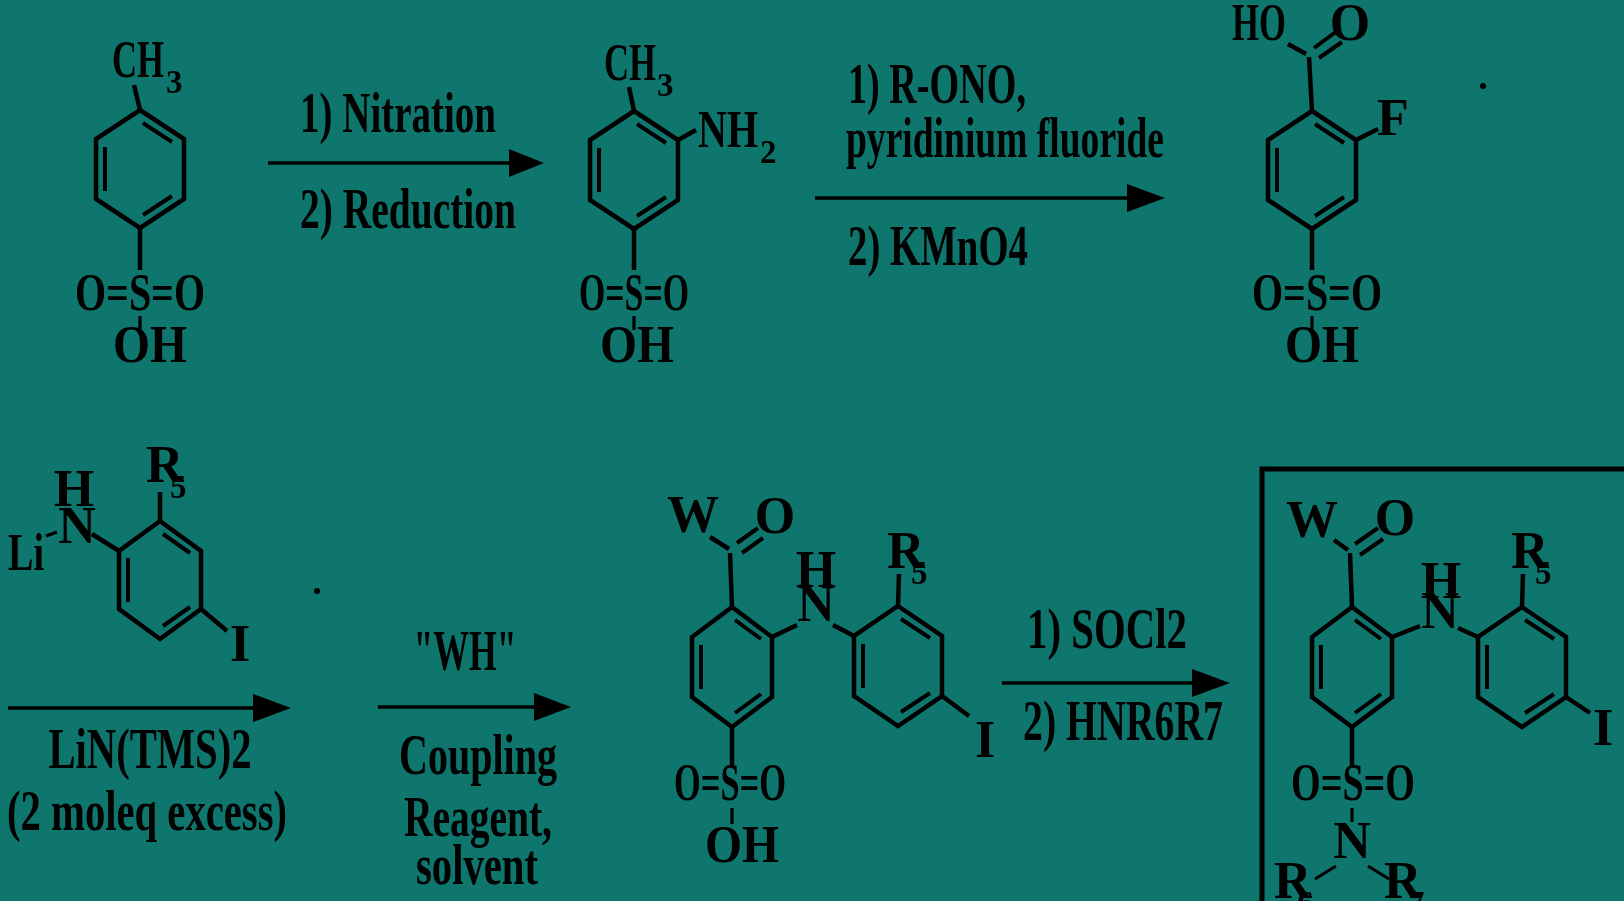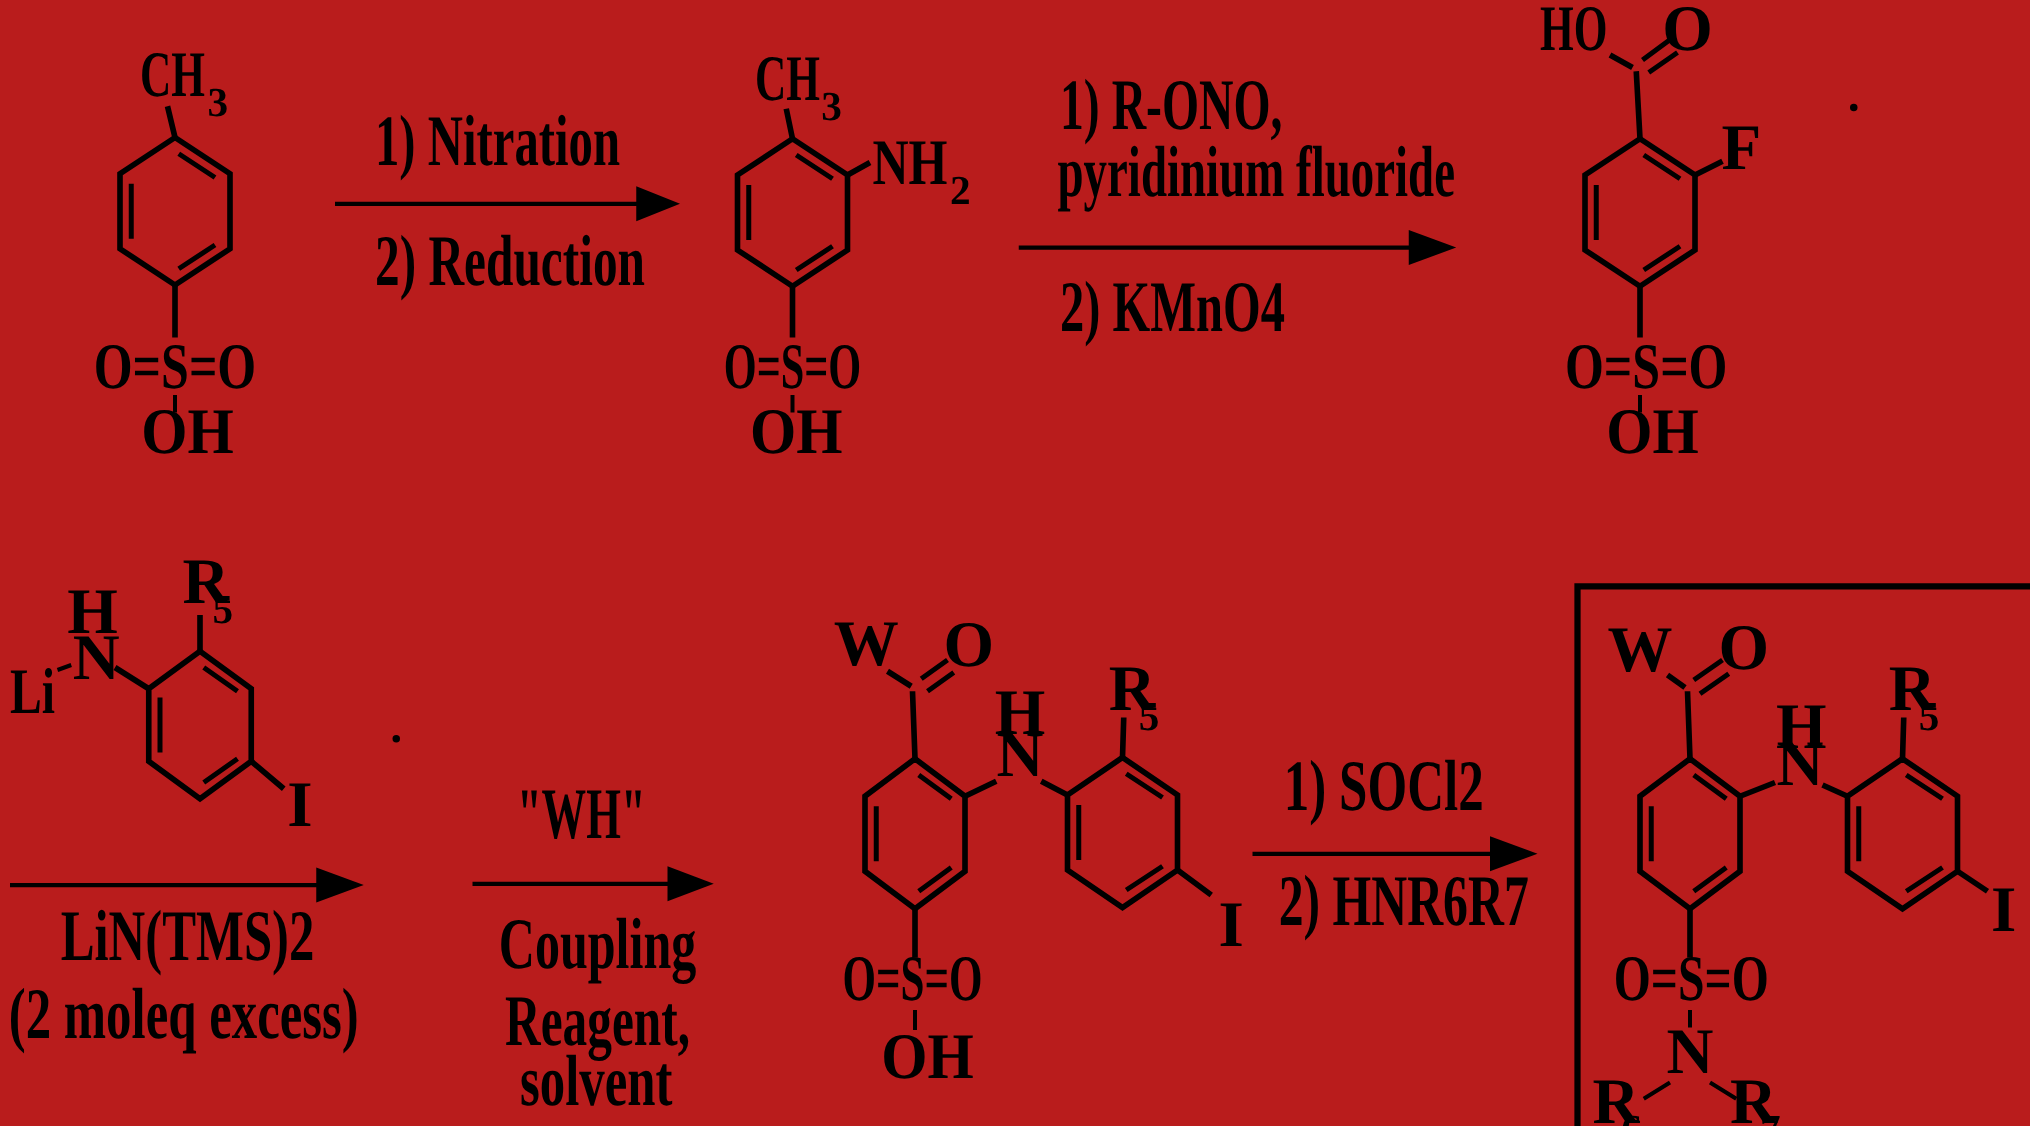--- a/index.html
+++ b/index.html
@@ -1,16 +1,16 @@
 <!DOCTYPE html>
 <html><head>
 <meta charset="utf-8">
 <style>
   html, body { margin: 0; padding: 0; background: #ffffff; }
-  .page { width: 1624px; height: 901px; position: relative; overflow: hidden; background: #b91c1c; }
+  .page { width: 1624px; height: 901px; position: relative; overflow: hidden; background: #0f766e; }
   svg { display: block; }
   text {
     font-family: "Liberation Serif", serif;
     font-weight: bold;
     fill: #000;
   }
   .atom { font-size: 52px; }
   .sub  { font-size: 33px; }
   .rg   { font-size: 58px; }
   .mid  { text-anchor: middle; }

